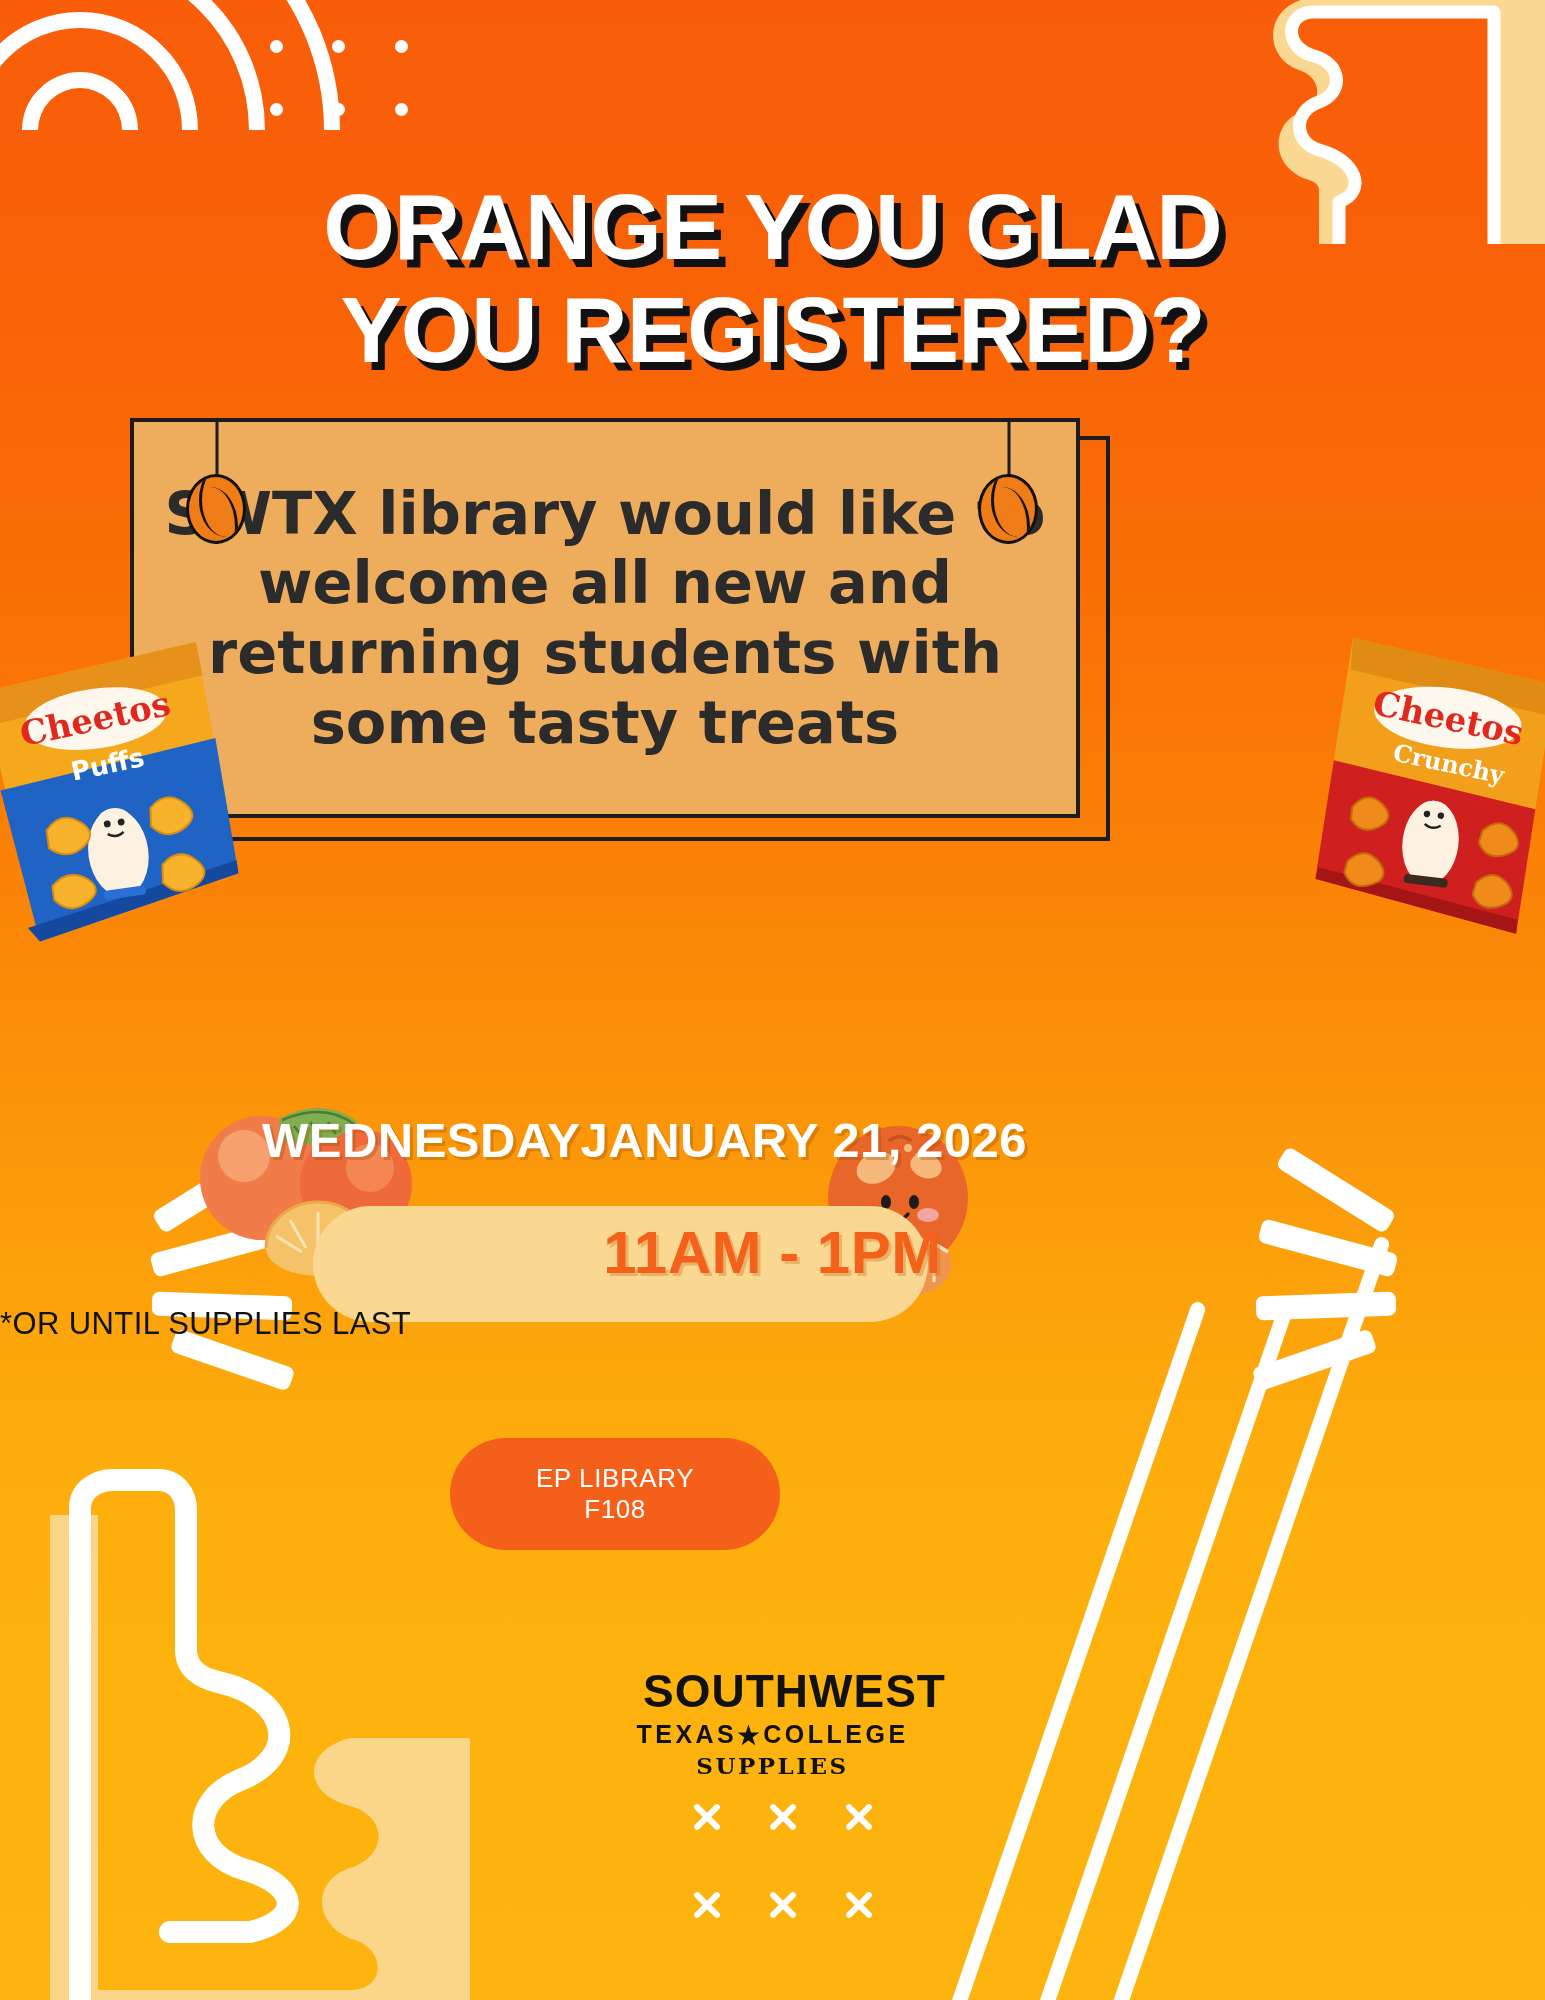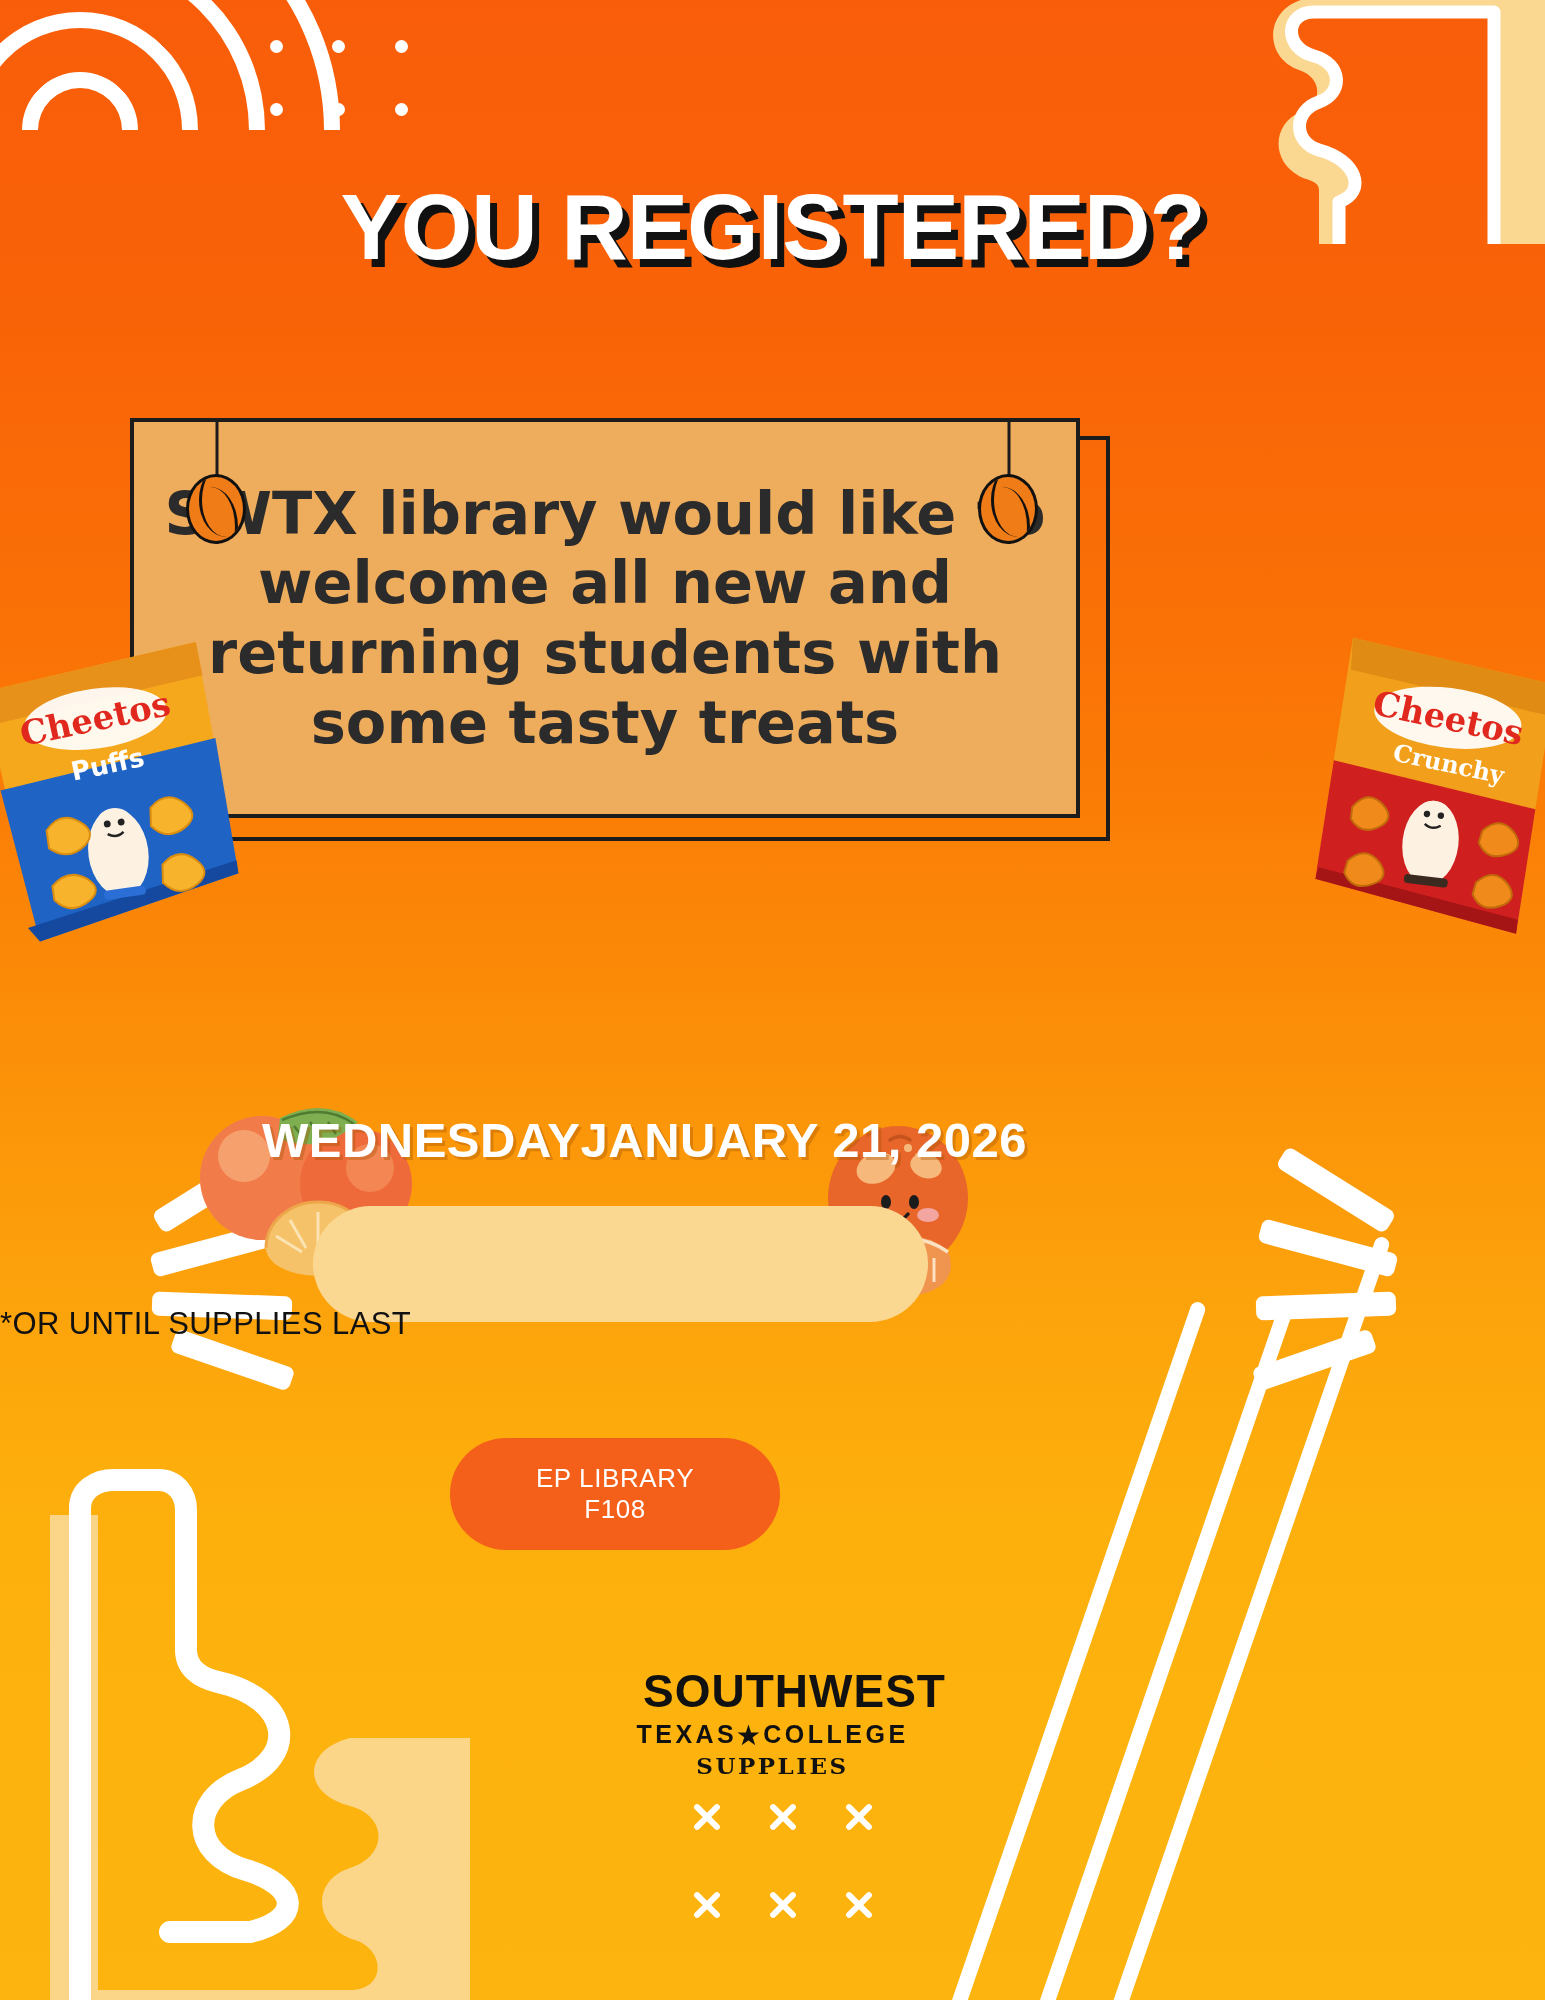--- a/index.html
+++ b/index.html
@@ -223,20 +223,21 @@
     <div class="ray" style="left:150px; top:76px;  width:140px; height:24px; transform:rotate(-15deg);"></div>
     <div class="ray" style="left:152px; top:134px; width:140px; height:24px; transform:rotate(2deg);"></div>
     <div class="ray" style="left:170px; top:188px; width:125px; height:24px; transform:rotate(19deg);"></div>
     <div class="ray" style="left:1272px; top:18px; width:128px; height:24px; transform:rotate(32deg);"></div>
     <div class="ray" style="left:1258px; top:76px; width:140px; height:24px; transform:rotate(15deg);"></div>
     <div class="ray" style="left:1256px; top:134px;width:140px; height:24px; transform:rotate(-2deg);"></div>
     <div class="ray" style="left:1252px; top:188px;width:125px; height:24px; transform:rotate(-19deg);"></div>
   </div>
 
   <div class="headline">
+    <span>ORANGE YOU GLAD</span>
     <span class="l2">YOU REGISTERED?</span>
   </div>
 
   <div class="card-wrap">
     <div class="card-shadow"></div>
     <div class="card">
       <div class="card-text">SWTX library would like to welcome all new and returning students with some tasty treats</div>
     </div>
   </div>
 
@@ -336,20 +337,21 @@
     <path d="M62 126 q40 -22 74 4 q12 34 -26 44 q-46 10 -54 -26 Z" fill="#f0954f"></path>
     <path d="M64 128 q38 -20 72 4" stroke="#fbe0c2" stroke-width="3.5" fill="none"></path>
     <path d="M76 134 l4 26 M92 130 l3 30 M108 132 l2 28 M122 138 l0 24" stroke="#fbe0c2" stroke-width="3" fill="none"></path>
     <circle cx="74" cy="142" r="3" fill="#d97a33"></circle>
     <circle cx="84" cy="136" r="2.5" fill="#d97a33"></circle>
   </svg>
 
   <div class="dateline">WEDNESDAYJANUARY 21, 2026</div>
 
   <div class="timepill"></div>
+  <div class="timetext">11AM - 1PM</div>
   <div class="supplies">*OR UNTIL SUPPLIES LAST</div>
 
   <div class="locpill">
     <span>EP LIBRARY</span>
     <span>F108</span>
   </div>
 
   <div class="logo">
     <div class="lg1">SOUTHWEST</div>
     <div class="lg2">

